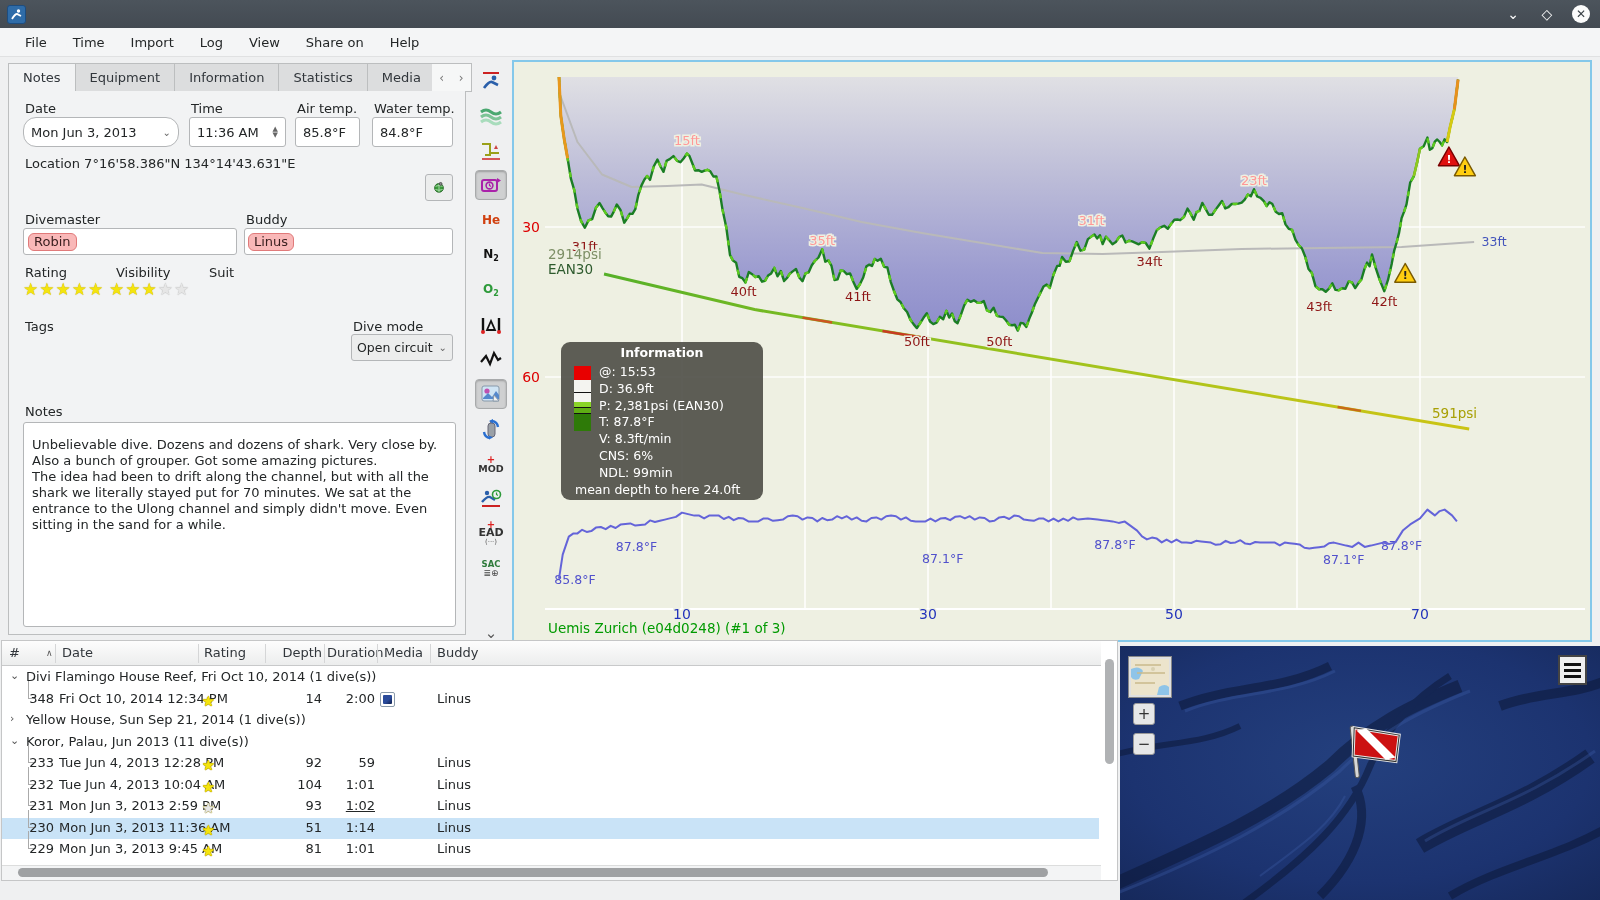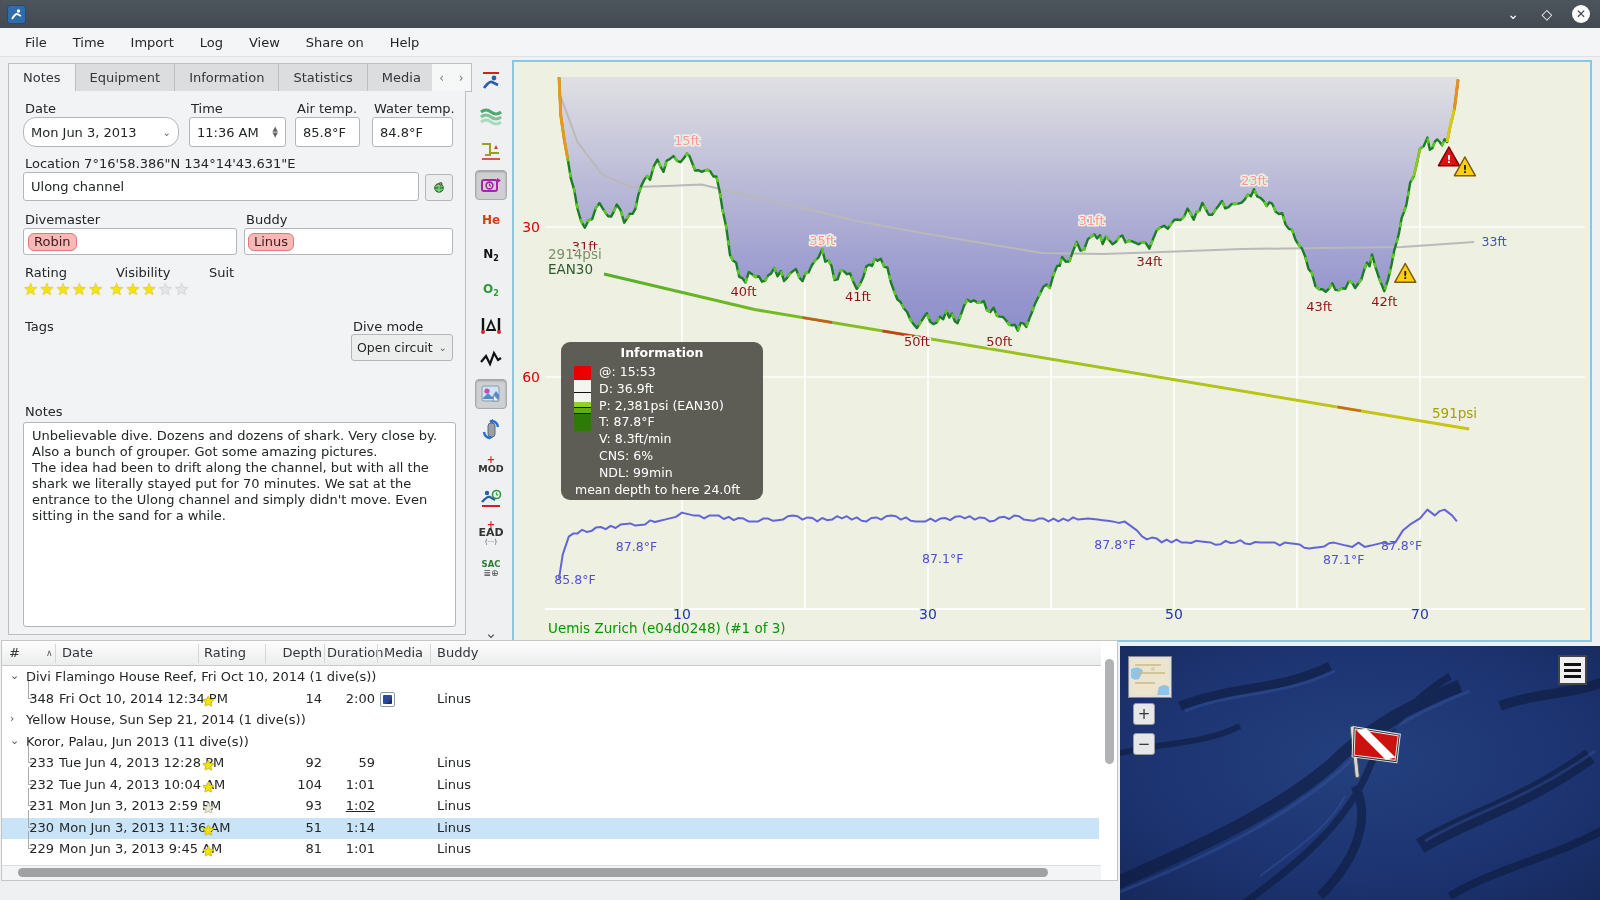--- a/index.html
+++ b/index.html
@@ -34,21 +34,21 @@
   .lbl { position:absolute; color:#232627; }
   .field { position:absolute; background:#fff; border:1px solid #b4b6b8; border-radius:3px;
     display:flex; align-items:center; padding:0 7px; color:#232627; }
   .chev { margin-left:auto; color:#666; font-size:10px; }
   .spin { margin-left:auto; color:#666; font-size:7px; line-height:6px; text-align:center; }
   .pill { background:#f9b8b8; border:1px solid #e07a7a; border-radius:6px; padding:0px 5px 1px 5px; color:#3b2020; }
   .stars16 { font-size:17px; letter-spacing:1px; }
   .star-f { color:#f4e40e; text-shadow:0 0 1px #a89000; }
   .star-e { color:#e6e6e6; text-shadow:0 0 1px #999; }
   #notes-text { position:absolute; left:14px; top:331px; width:433px; height:205px; background:#fff;
-    border:1px solid #b4b6b8; border-radius:3px; padding:5px 8px; white-space:pre-wrap; line-height:16px; }
+    border:1px solid #b4b6b8; border-radius:3px; padding:14px 8px; white-space:pre-wrap; line-height:16px; }
 
   
   #vtoolbar { position:absolute; left:472px; top:62px; width:40px; }
   .tbtn { position:absolute; left:3px; width:32px; height:30px; border-radius:4px;
     display:flex; align-items:center; justify-content:center; }
   .tbtn.active { background:#cfd0d1; border:1px solid #a8aaab; box-shadow:inset 0 1px 2px rgba(0,0,0,.25); }
   .tbtn .txt { font-weight:bold; font-size:12px; }
 
   
   #profile-panel { position:absolute; left:512px; top:60px; width:1080px; height:582px;
@@ -146,23 +146,20 @@
   <div class="lbl" style="left:288px; top:10px;">Air temp.</div>
   <div class="field" style="left:286px; top:26px; width:65px; height:30px;">
     <span>85.8°F</span>
   </div>
   <div class="lbl" style="left:365px; top:10px;">Water temp.</div>
   <div class="field" style="left:363px; top:26px; width:81px; height:30px;">
     <span>84.8°F</span>
   </div>
 
   <div class="lbl" style="left:16px; top:65px;">Location 7°16'58.386"N 134°14'43.631"E</div>
-  <div class="field" style="left:14px; top:81px; width:396px; height:29px;">
-    <span>Ulong channel</span>
-  </div>
   <div class="field" style="left:416px; top:83px; width:28px; height:27px; justify-content:center; background:#eceded;">
     <svg width="15" height="15" viewBox="0 0 15 15">
         <circle cx="7.5" cy="8" r="5.5" fill="#3a9a3a" stroke="#1a5a1a"></circle>
         <path d="M3 6 Q7 4 12 6 M3 10 Q7 12 12 10 M7.5 2.5 V13.5" stroke="#bfe8bf" stroke-width="1" fill="none"></path>
         <circle cx="9.5" cy="3" r="1.8" fill="#888" stroke="#444"></circle>
       </svg>
   </div>
 
   <div class="lbl" style="left:16px; top:121px;">Divemaster</div>
   <div class="field" style="left:14px; top:137px; width:214px; height:27px; padding-left:4px;">

